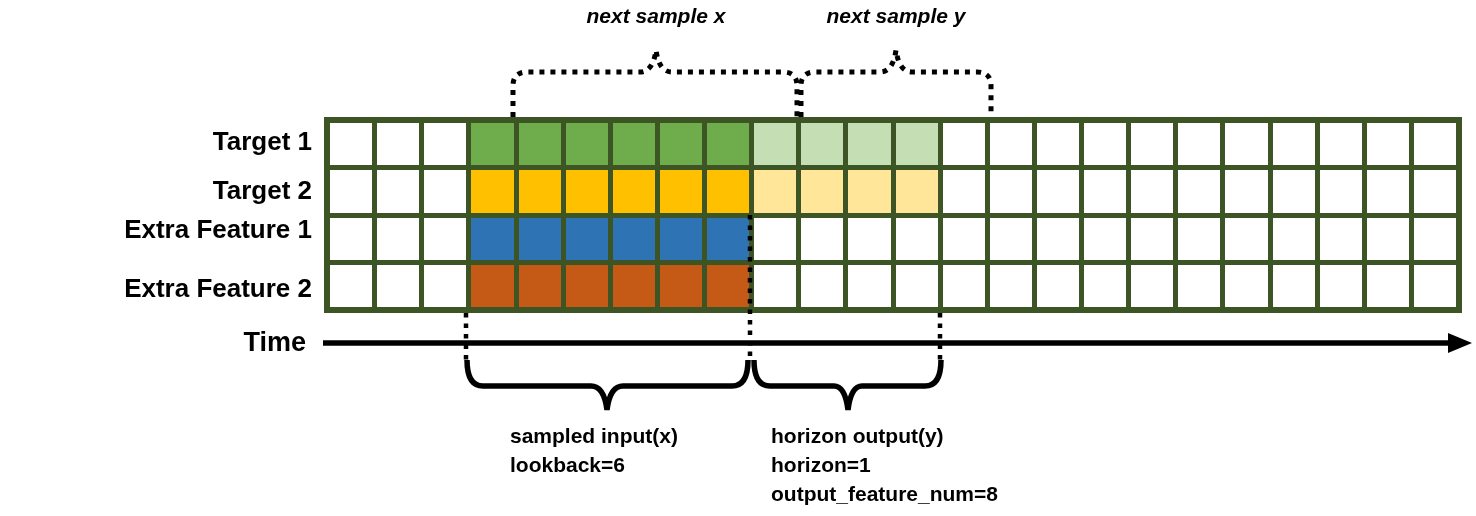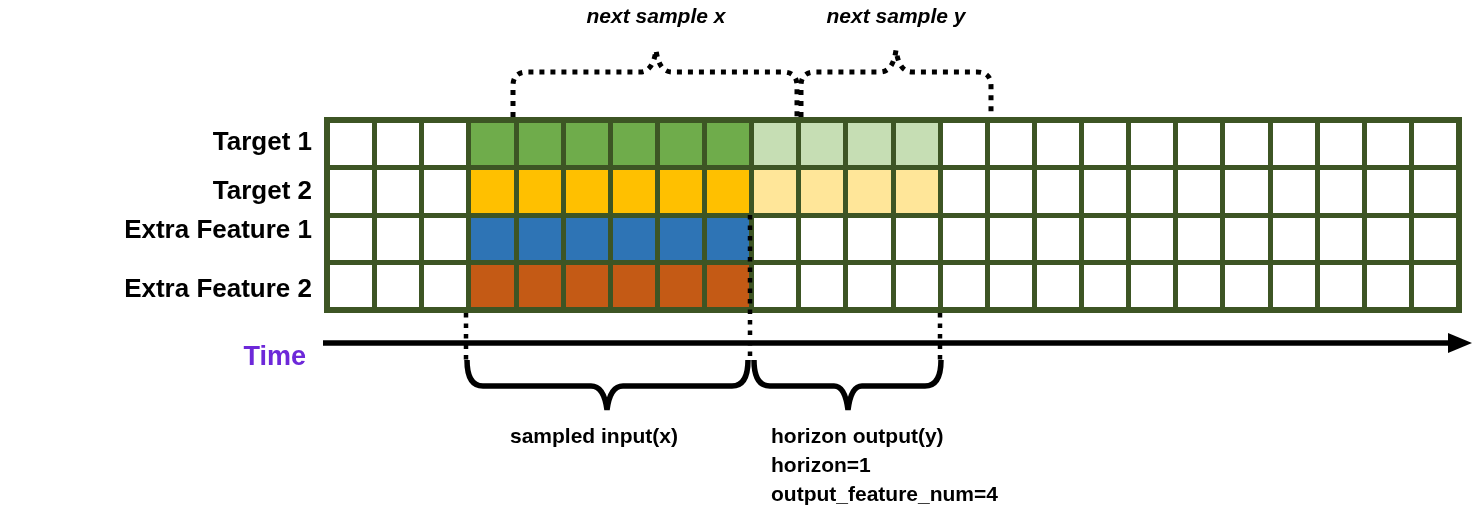--- a/index.html
+++ b/index.html
@@ -47,26 +47,26 @@
     font-size: 26px;
     font-weight: 700;
     color: #000000;
     line-height: 32px;
     white-space: nowrap;
   }
 
   .time-label {
     position: absolute;
     left: 0;
-    top: 341px;
+    top: 327px;
     width: 306px;
     text-align: right;
     font-size: 27px;
     font-weight: 700;
-    color: #6d28d9;
+    color: #000000;
   }
 
   .sample-grid {
     position: absolute;
     left: 324px;
     top: 117px;
     width: 1138px;
     height: 196px;
     display: grid;
     grid-auto-flow: row;
@@ -224,21 +224,22 @@
 
     <path d="M 467 360 Q 467 386 483 386 L 591 386 Q 604 386 607 410 Q 610 386 623 386 L 732 386 Q 748 386 748 360" fill="none" stroke="#000000" stroke-width="5.5"></path>
 
     <path d="M 754 360 Q 754 386 770 386 L 834 386 Q 845 386 848 410 Q 851 386 862 386 L 925 386 Q 941 386 941 360" fill="none" stroke="#000000" stroke-width="5.5"></path>
   </svg>
 
   <div class="time-label">Time</div>
 
   <div class="caption-block input">
     <div>sampled input(x)</div>
+    <div>lookback=6</div>
   </div>
 
   <div class="caption-block output">
     <div>horizon output(y)</div>
     <div>horizon=1</div>
-    <div>output_feature_num=4</div>
+    <div>output_feature_num=8</div>
   </div>
 
 </div>
 
 </body></html>

